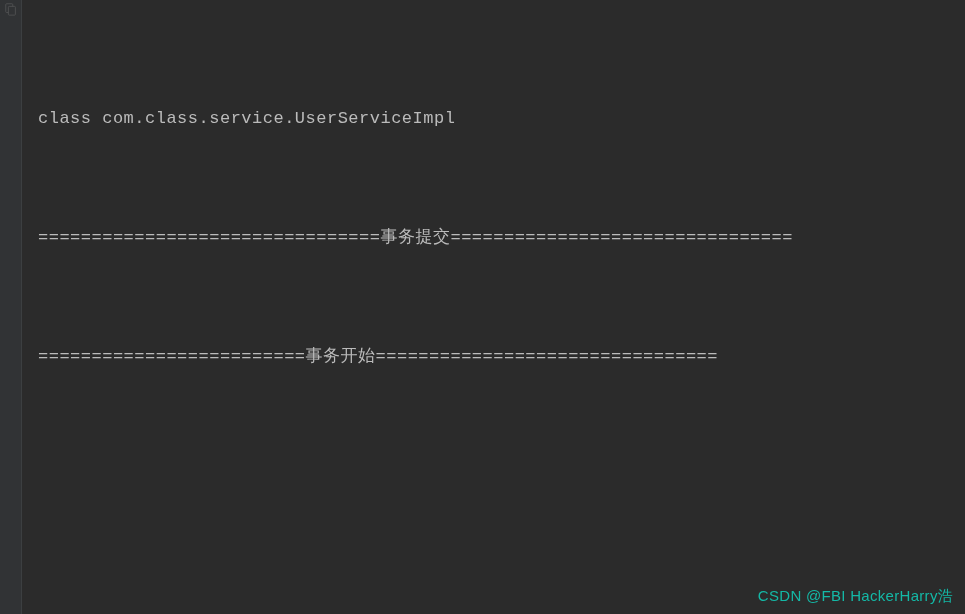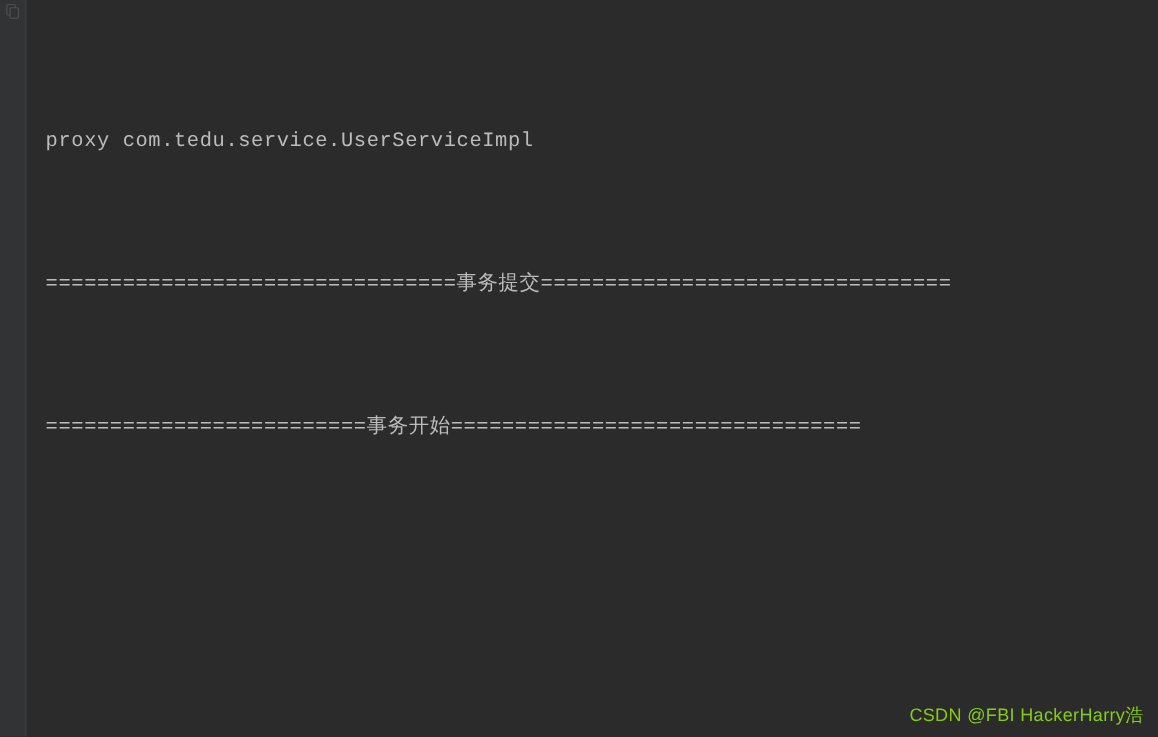--- a/index.html
+++ b/index.html
@@ -40,40 +40,40 @@
       color: #bbbbbb;
       font-size: 17px;
       line-height: 2.33;
       letter-spacing: 0.5px;
       white-space: pre;
     }
     .watermark {
       position: absolute;
       bottom: 8px;
       right: 12px;
-      color: #84cc16;
+      color: #14b8a6;
       font-family: "Microsoft YaHei", Arial, sans-serif;
       font-size: 15px;
       letter-spacing: 0.3px;
     }
   </style>
 </head>
 <body>
 
 <div class="gutter">
   <span class="gutter-icon">
     <svg viewBox="0 0 16 16" fill="#707070">
       <rect x="2" y="2" width="8" height="10" rx="1" fill="none" stroke="#707070" stroke-width="1"></rect>
       <rect x="5" y="5" width="8" height="10" rx="1" fill="#313335" stroke="#707070" stroke-width="1"></rect>
     </svg>
   </span>
 </div>
 
 <div class="console">
-  <div>proxy com.tedu.service.UserServiceImpl</div>
+  <div>class com.class.service.UserServiceImpl</div>
   <div>================================事务提交================================</div>
   <div>=========================事务开始================================</div>
   
   
   
   
   
   
   
   

